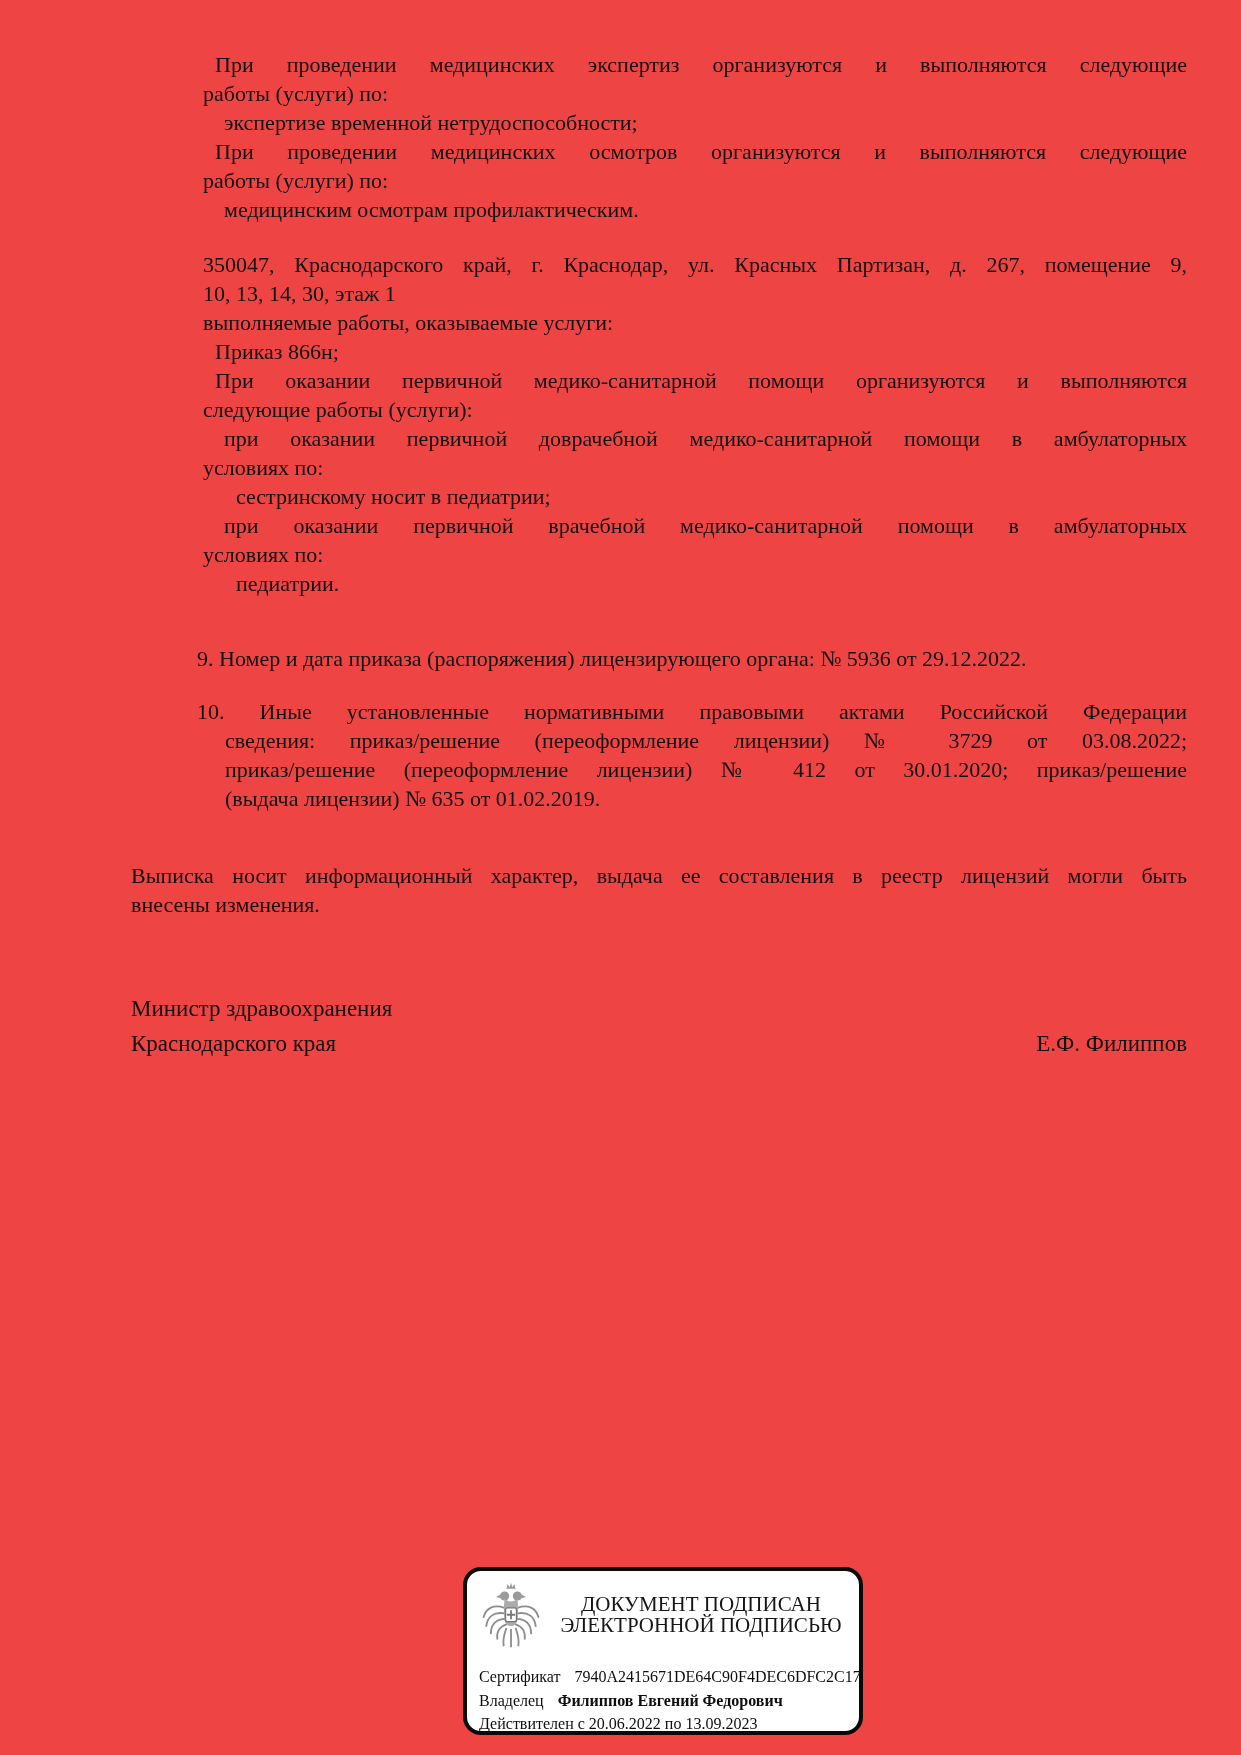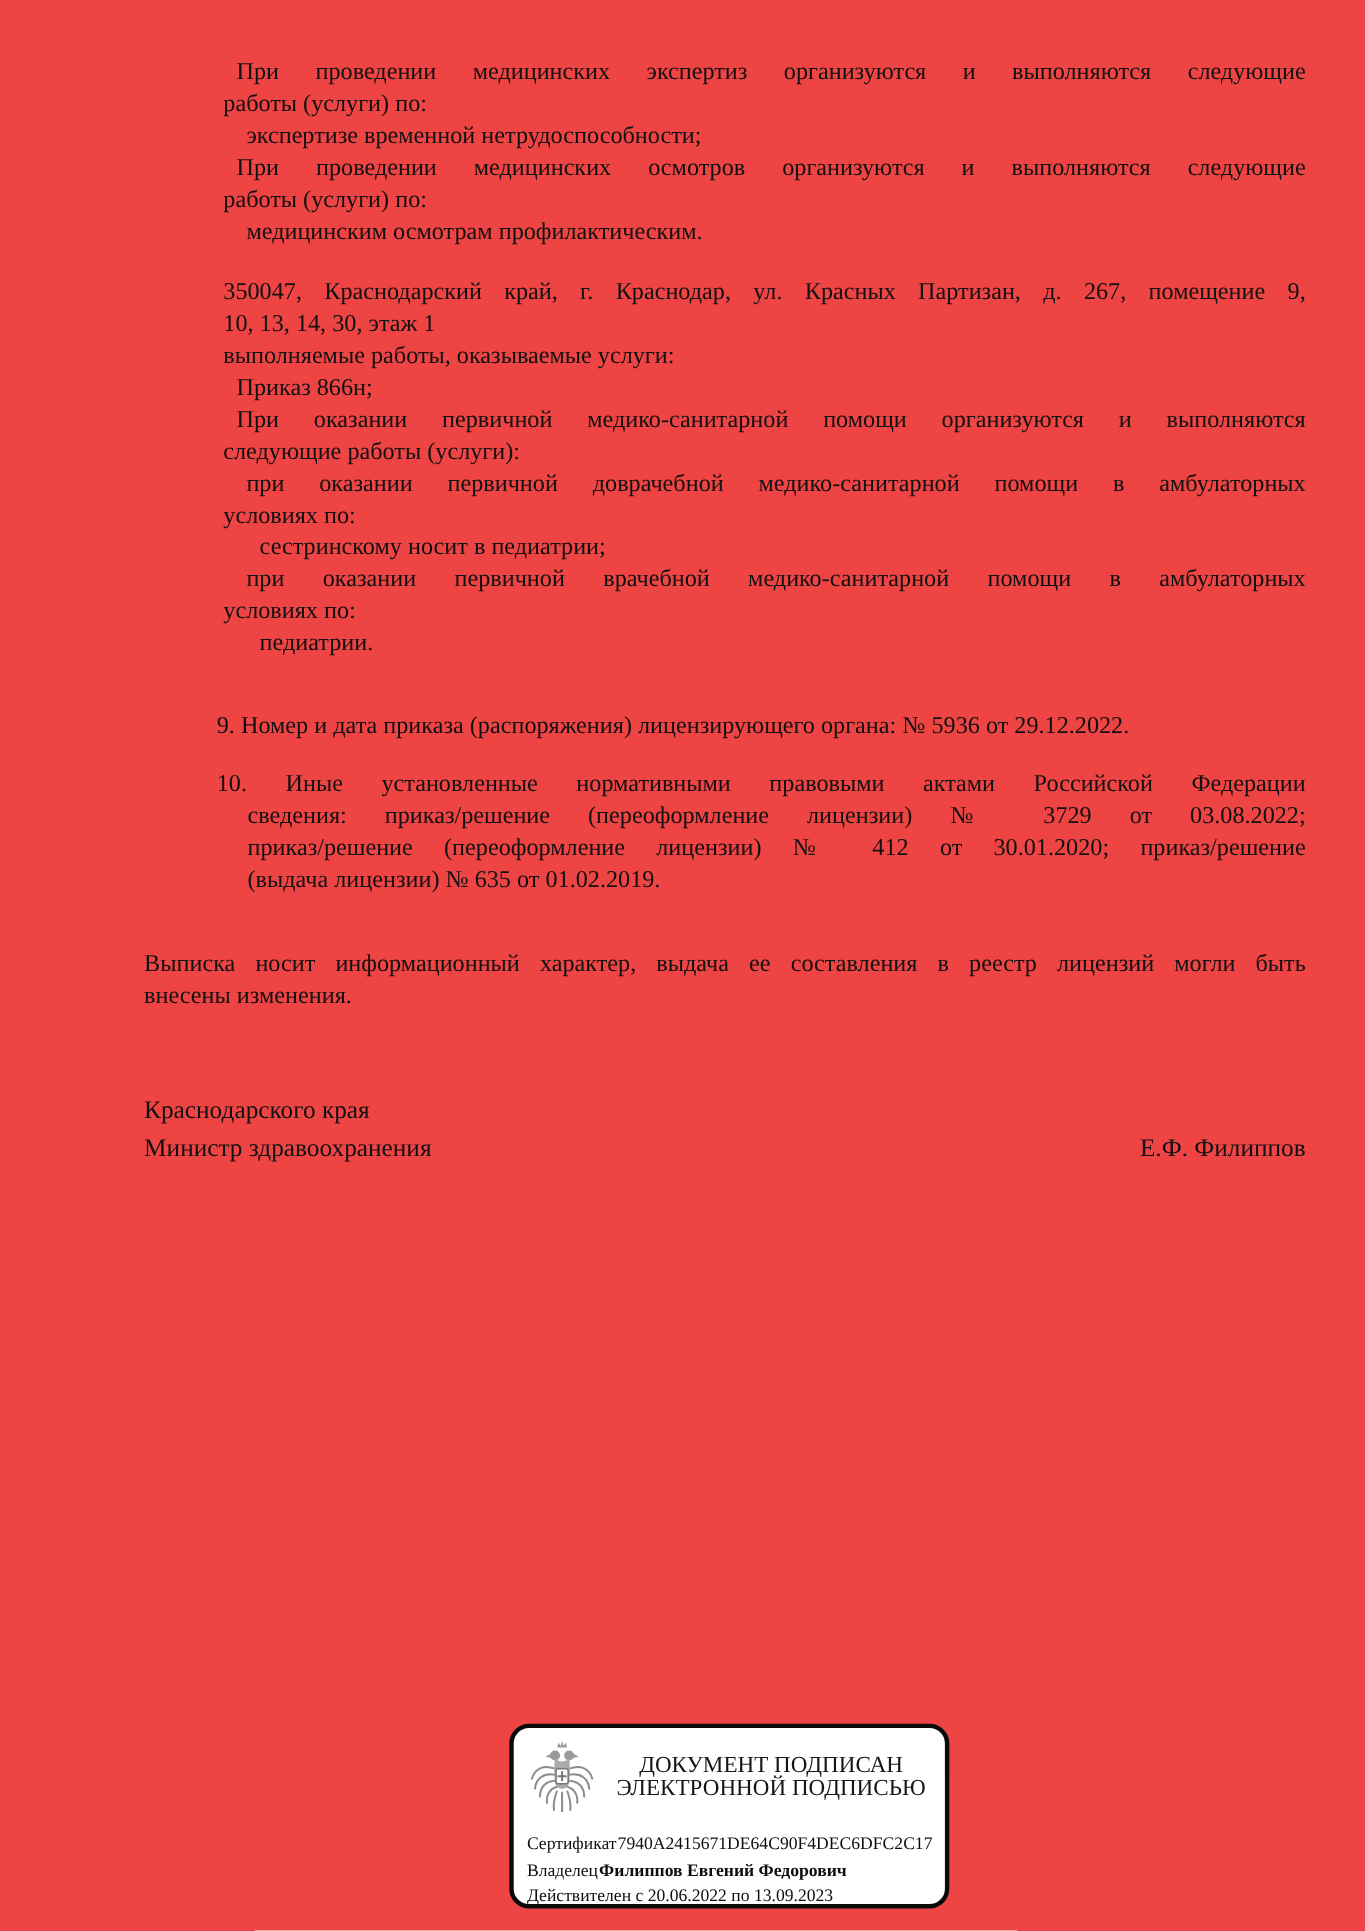--- a/index.html
+++ b/index.html
@@ -75,21 +75,21 @@
     color:#161616;
     white-space:nowrap;
   }
   .stamp-lines{
     margin-top:4px;
     font-size:16px;
     line-height:23.5px;
     white-space:nowrap;
     color:#0e0e0e;
   }
-  .stamp-lines .lbl{margin-right:1px;}
+  .stamp-lines .lbl{margin-right:14px;}
   .stamp-lines .bold{font-weight:bold;}
 </style>
 </head>
 <body>
 
 <div class="page">
 
   <div class="doc-body">
       <div class="para base">
         <div class="line">При проведении медицинских экспертиз организуются и выполняются следующие</div>
@@ -99,21 +99,21 @@
         <div class="line last">экспертизе временной нетрудоспособности;</div>
       </div>
       <div class="para base">
         <div class="line">При проведении медицинских осмотров организуются и выполняются следующие</div>
         <div class="line last">работы (услуги) по:</div>
       </div>
       <div class="para sub">
         <div class="line last">медицинским осмотрам профилактическим.</div>
       </div>
       <div class="para plain gap-md">
-        <div class="line">350047, Краснодарский край, г. Краснодар, ул. Красных Партизан, д. 267, помещение 9,</div>
+        <div class="line">350047, Краснодарского край, г. Краснодар, ул. Красных Партизан, д. 267, помещение 9,</div>
         <div class="line last">10, 13, 14, 30, этаж 1</div>
       </div>
       <div class="para plain">
         <div class="line last">выполняемые работы, оказываемые услуги:</div>
       </div>
       <div class="para base">
         <div class="line last">Приказ 866н;</div>
       </div>
       <div class="para base">
         <div class="line">При оказании первичной медико-санитарной помощи организуются и выполняются</div>
@@ -141,22 +141,22 @@
         <div class="line">сведения: приказ/решение (переоформление лицензии) № 3729 от 03.08.2022;</div>
         <div class="line">приказ/решение (переоформление лицензии) № 412 от 30.01.2020; приказ/решение</div>
         <div class="line last">(выдача лицензии) № 635 от 01.02.2019.</div>
       </div>
       <div class="para flush gap-xl">
         <div class="line">Выписка носит информационный характер, выдача ее составления в реестр лицензий могли быть</div>
         <div class="line last">внесены изменения.</div>
       </div>
     <div class="sign-row">
       <div class="sign-left">
+        <div>Министр здравоохранения</div>
         <div>Краснодарского края</div>
-        <div>Министр здравоохранения</div>
       </div>
       <div class="sign-name">Е.Ф. Филиппов</div>
     </div>
   </div>
 
   <div class="stamp">
     <div class="stamp-top">
       <div class="stamp-emblem">
         <svg viewBox="0 0 70 80" width="64" height="76" aria-hidden="true">
           <g stroke="#8d8d8d" fill="none" stroke-width="2" stroke-linecap="round">

